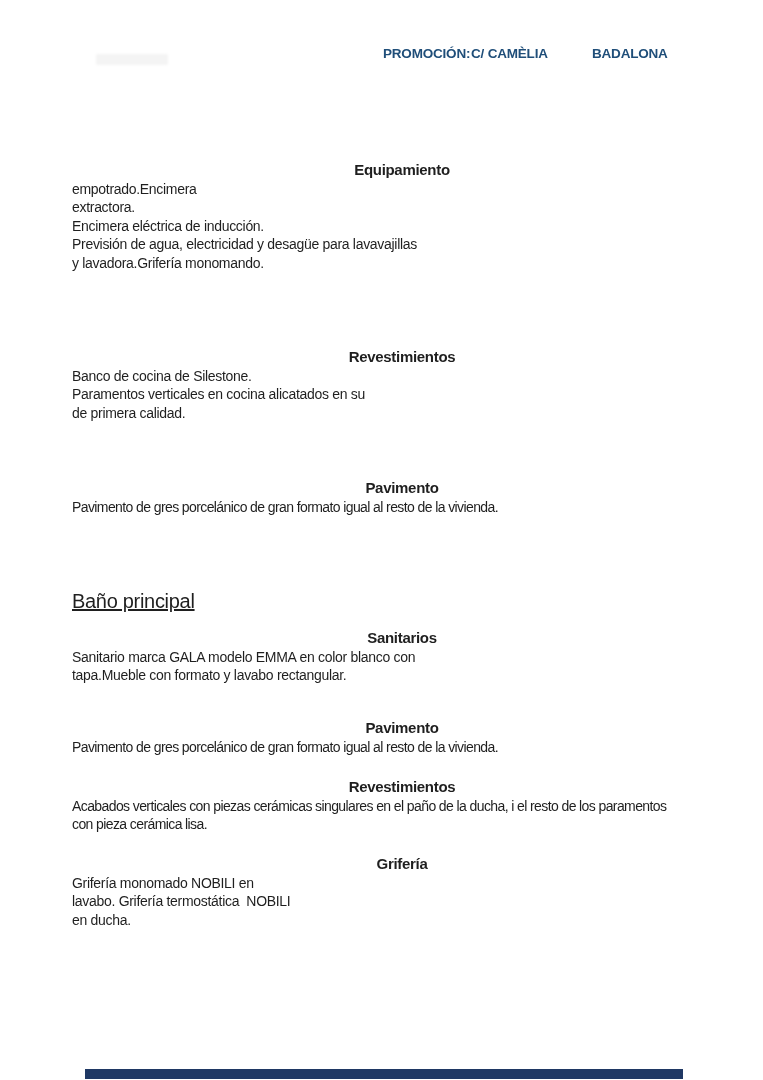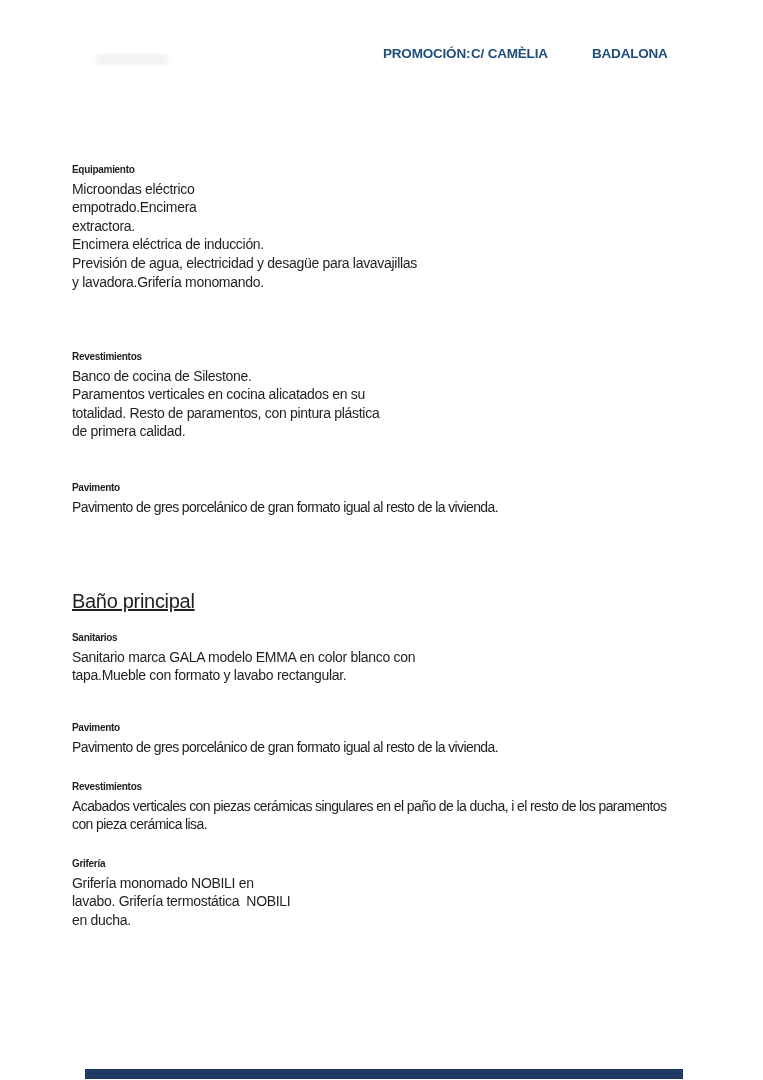--- a/index.html
+++ b/index.html
@@ -38,24 +38,25 @@
   }
   .blk {
     position: absolute;
     left: 72px;
     width: 660px;
     font-size: 14px;
     line-height: 18.6px;
     letter-spacing: -0.3px;
   }
   .blk h3 {
-    font-size: 10px;
+    font-size: 15px;
     font-weight: bold;
     line-height: 18.6px;
     letter-spacing: -0.3px;
+    text-align: center;
   }
   .line { white-space: pre-wrap; }
   .cond .line { font-size: 14px; letter-spacing: -0.6px; }
   .blk-equipamiento        { top: 161px; }
   .blk-revestimientos-coc  { top: 348px; }
   .blk-pavimento-coc       { top: 479px; }
   .blk-bano-title          { top: 592px; }
   .blk-bano-title .title   { text-decoration: underline; font-size: 20px; }
   .blk-sanitarios          { top: 629px; }
   .blk-pavimento-bano      { top: 719px; }
@@ -76,33 +77,31 @@
 <div class="page">
 
   <div class="faint-logo"></div>
 
   <div class="hdr-item hdr-promo">PROMOCIÓN:</div>
   <div class="hdr-item hdr-street">C/ CAMÈLIA</div>
   <div class="hdr-item hdr-city">BADALONA</div>
 
   <div class="blk blk-equipamiento">
     <h3>Equipamiento</h3>
-    <p class="line">Microondas eléctrico</p>
     <p class="line">empotrado.Encimera</p>
     <p class="line">extractora.</p>
     <p class="line">Encimera eléctrica de inducción.</p>
     <p class="line">Previsión de agua, electricidad y desagüe para lavavajillas</p>
     <p class="line">y lavadora.Grifería monomando.</p>
   </div>
 
   <div class="blk blk-revestimientos-coc">
     <h3>Revestimientos</h3>
     <p class="line">Banco de cocina de Silestone.</p>
     <p class="line">Paramentos verticales en cocina alicatados en su</p>
-    <p class="line">totalidad. Resto de paramentos, con pintura plástica</p>
     <p class="line">de primera calidad.</p>
   </div>
 
   <div class="blk blk-pavimento-coc cond">
     <h3>Pavimento</h3>
     <p class="line">Pavimento de gres porcelánico de gran formato igual al resto de la vivienda.</p>
   </div>
 
   <div class="blk blk-bano-title">
     <span class="title">Baño principal</span>

